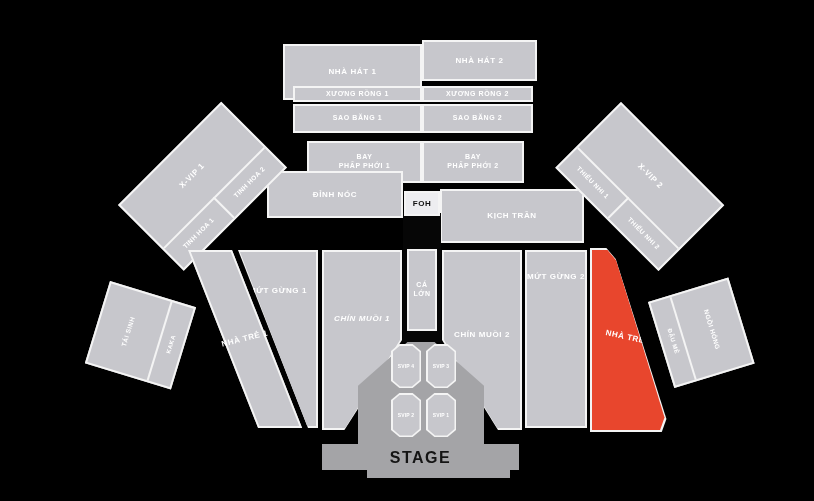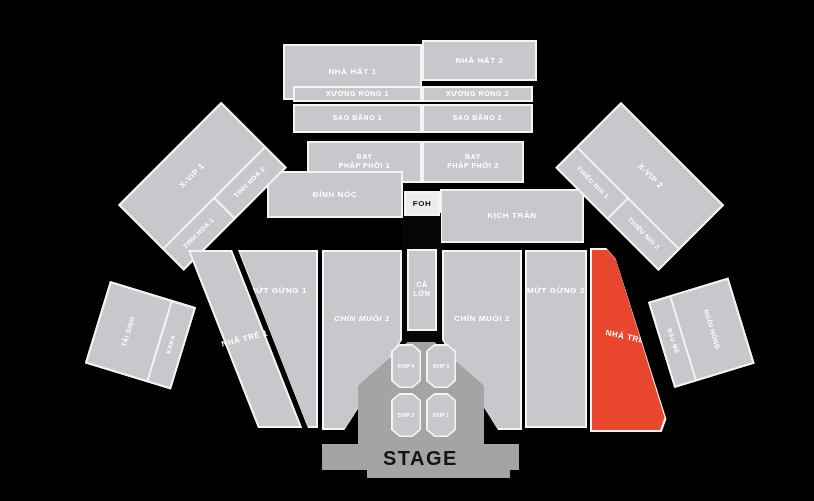--- a/index.html
+++ b/index.html
@@ -23,21 +23,21 @@
   .gray{position:absolute;background:var(--mid,#a4a4a7);}
   .oct{clip-path:polygon(28% 0,72% 0,100% 16%,100% 84%,72% 100%,28% 100%,0 84%,0 16%);}
   .svipbox{position:absolute;background:var(--line,#f4f4f4);}
   .svipbox>.fill{position:absolute;inset:1.5px;background:var(--section,#c7c7cc);}
   .svipbox>.lbl{position:absolute;inset:0;display:flex;align-items:center;justify-content:center;
         font-size:5px;letter-spacing:.2px;}
   .foh{position:absolute;background:var(--foh,#ededf0);border:2px solid var(--line,#f4f4f4);
        box-sizing:border-box;display:flex;align-items:center;justify-content:center;}
   .foh .lbl{color:#111;font-size:8px;letter-spacing:.5px;}
   .stage-lbl{position:absolute;left:322px;top:446px;width:197px;height:24px;display:flex;
-       align-items:center;justify-content:center;color:#141414;font-weight:800;font-size:20px;
+       align-items:center;justify-content:center;color:#141414;font-weight:800;font-size:16px;
        letter-spacing:1.5px;font-family:"Liberation Sans",sans-serif;}
   .vtU{transform:rotate(-90deg);}
   .vtD{transform:rotate(90deg);}
 </style>
 </head>
 <body>
 
 <div class="map">
 
   <div class="zone" style="left:283px;top:44px;width:139px;height:56px;">
@@ -128,24 +128,24 @@
     <span class="lbl" style="top:36px;">MỨT GỪNG 1</span>
   </div>
 
   <div class="poly" style="left:322px;top:250px;width:80px;height:180px;clip-path:polygon(0 0,100% 0,100% 50%,28% 100%,0 100%);font-style:italic;">
     <div class="fill" style="clip-path:polygon(0 0,100% 0,100% 50%,28% 100%,0 100%);"></div>
     <span class="lbl" style="top:64px;">CHÍN MUỒI 1</span>
   </div>
 
   <div class="poly" style="left:442px;top:250px;width:80px;height:180px;clip-path:polygon(0 0,100% 0,100% 100%,70% 100%,0 50%);">
     <div class="fill" style="clip-path:polygon(0 0,100% 0,100% 100%,70% 100%,0 50%);"></div>
-    <span class="lbl" style="top:64px;text-align:center;">CHÍN MUỒI 2</span>
+    <span class="lbl" style="top:80px;text-align:center;">CHÍN MUỒI 2</span>
   </div>
 
-  <div class="zone" style="left:525px;top:250px;width:62px;height:178px;align-items:center;justify-content:flex-start;padding-top:34px;">
+  <div class="zone" style="left:525px;top:250px;width:62px;height:178px;align-items:center;justify-content:flex-start;padding-top:20px;">
     <span class="lbl">MỨT GỪNG 2</span>
   </div>
 
   <div class="poly" style="left:590px;top:248px;width:78px;height:184px;clip-path:polygon(0 0,21% 0,33% 6%,98% 93%,92% 100%,0 100%);">
     <div class="fill" style="background:var(--red,#e8462d);clip-path:polygon(0 0,21% 0,33% 6%,98% 93%,92% 100%,0 100%);"></div>
     <span class="lbl" style="top:46%;transform:rotate(12deg);">NHÀ TRẺ 2</span>
   </div>
 
   <div class="gray" style="left:358px;top:330px;width:126px;height:116px;clip-path:polygon(50% 0,100% 48%,100% 100%,0 100%,0 48%);"></div>
   <div class="gray" style="left:322px;top:444px;width:197px;height:26px;"></div>

